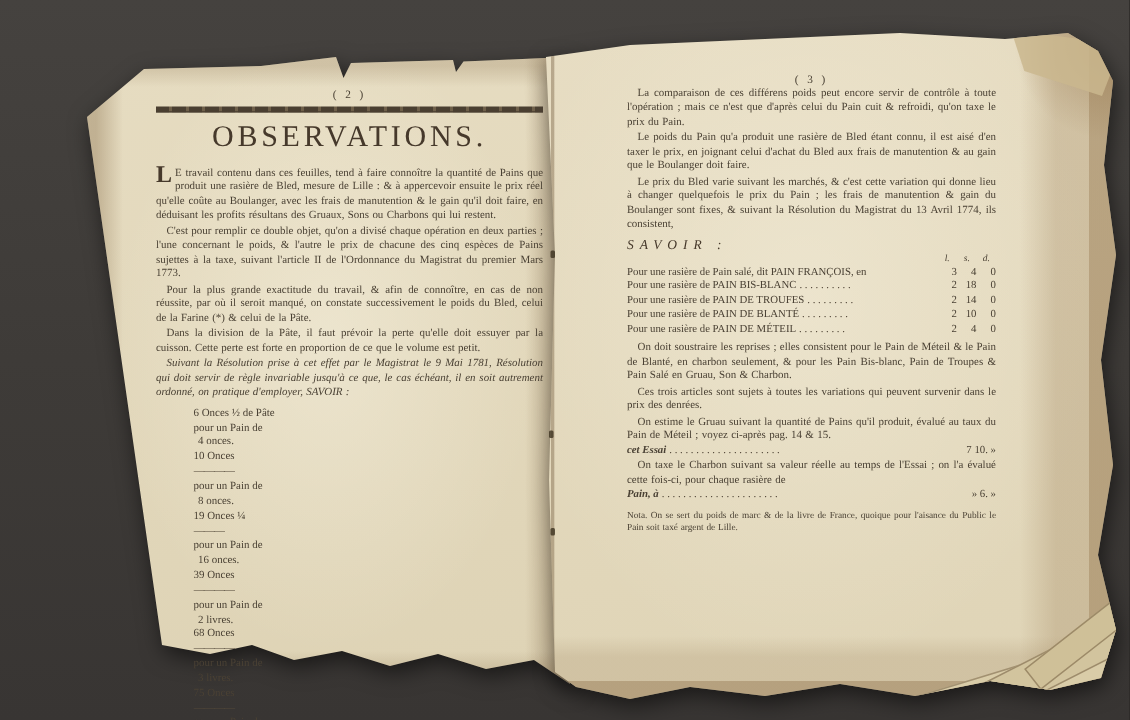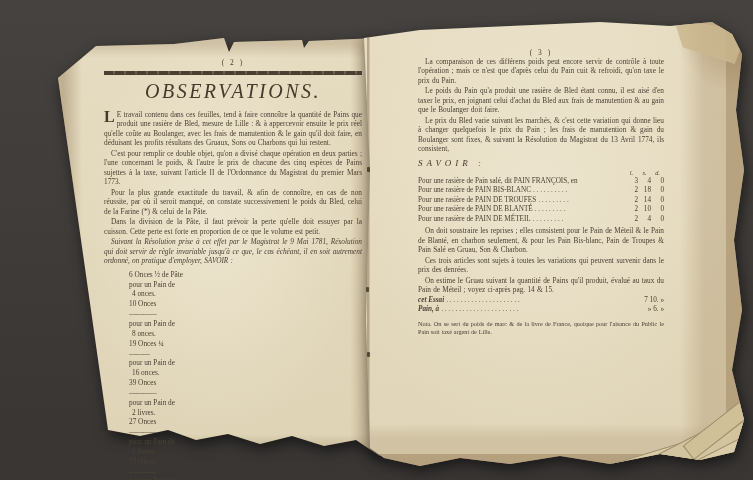--- a/index.html
+++ b/index.html
@@ -43,21 +43,21 @@
   .st1{left:367px;top:167px;} .st2{left:366px;top:287px;} .st3{left:367px;top:352px;}
 
   
   .page-col{position:absolute;color:#4a4134;}
   .left-col{left:104px;top:58px;width:258px;}
   .right-col{left:418px;top:48px;width:246px;}
   .pg-num{text-align:center;font-size:7.5px;letter-spacing:2px;}
   .ornament-rule{height:3px;margin:4px 0 3px;
     background:repeating-linear-gradient(90deg,#4a3f31 0 9px,#6e5f49 9px 11px);
     border-bottom:1px solid rgba(74,63,49,.8);}
-  .title{margin:5px 0 7px;text-align:center;font-size:20px;font-style:italic;font-weight:normal;
+  .title{margin:5px 0 7px;text-align:center;font-size:20px;font-weight:normal;
     letter-spacing:2.5px;color:#46392b;}
   .para{margin:0 0 1px;font-size:7.3px;line-height:1.3;text-align:justify;text-indent:7px;
     word-spacing:.4px;}
   .para.no-indent{text-indent:0;}
   .para.italic{font-style:italic;font-family:Liberation Serif, serif;}
   .dropcap{float:left;font-size:16px;line-height:12px;margin:1px 2px 0 0;font-weight:bold;color:#46392b;}
 
   .dough-table{width:208px;margin:4px auto 2px;font-size:7.3px;line-height:1.35;}
   .dt-row{display:flex;flex-direction:column;}
   .dt-qty{width:58px;white-space:nowrap;}
@@ -130,21 +130,21 @@
           <span class="dt-mid">pour un Pain de</span>
           <span class="dt-size">16 onces.</span>
       </div>
       <div class="dt-row">
         <span class="dt-qty">39 Onces</span>
           <span class="dt-leader">————</span>
           <span class="dt-mid">pour un Pain de</span>
           <span class="dt-size">2 livres.</span>
       </div>
       <div class="dt-row">
-        <span class="dt-qty">27 Onces</span>
+        <span class="dt-qty">68 Onces</span>
           <span class="dt-leader">————</span>
           <span class="dt-mid">pour un Pain de</span>
           <span class="dt-size">3 livres.</span>
       </div>
       <div class="dt-row">
         <span class="dt-qty">75 Onces</span>
           <span class="dt-leader">————</span>
           <span class="dt-mid">pour un Pain de</span>
           <span class="dt-size">4 livres.</span>
       </div>
@@ -203,20 +203,21 @@
     </div>
 
     <p class="para" style="margin-top:2px">On doit soustraire les reprises ; elles consistent pour le Pain de Méteil &amp; le Pain de Blanté, en charbon seulement, &amp; pour les Pain Bis-blanc, Pain de Troupes &amp; Pain Salé en Gruau, Son &amp; Charbon.</p>
     <p class="para">Ces trois articles sont sujets à toutes les variations qui peuvent survenir dans le prix des denrées.</p>
     <p class="para">On estime le Gruau suivant la quantité de Pains qu'il produit, évalué au taux du Pain de Méteil ; voyez ci-après pag. 14 &amp; 15.</p>
     <div class="leader-line">
       <span class="lbl">cet Essai</span>
         <span class="pt-dots">. . . . . . . . . . . . . . . . . . . . .</span>
         <span class="val">7  10.  »</span>
     </div>
+    <p class="para">On taxe le Charbon suivant sa valeur réelle au temps de l'Essai ; on l'a évalué cette fois-ci, pour chaque rasière de</p>
     <div class="leader-line">
       <span class="lbl">Pain, à</span>
         <span class="pt-dots">. . . . . . . . . . . . . . . . . . . . . .</span>
         <span class="val">»  6.  »</span>
     </div>
     <p class="footnote" style="margin-top:5px">Nota. On se sert du poids de marc &amp; de la livre de France, quoique pour l'aisance du Public le Pain soit taxé argent de Lille.</p>
   </div>
 
 </div>
 

